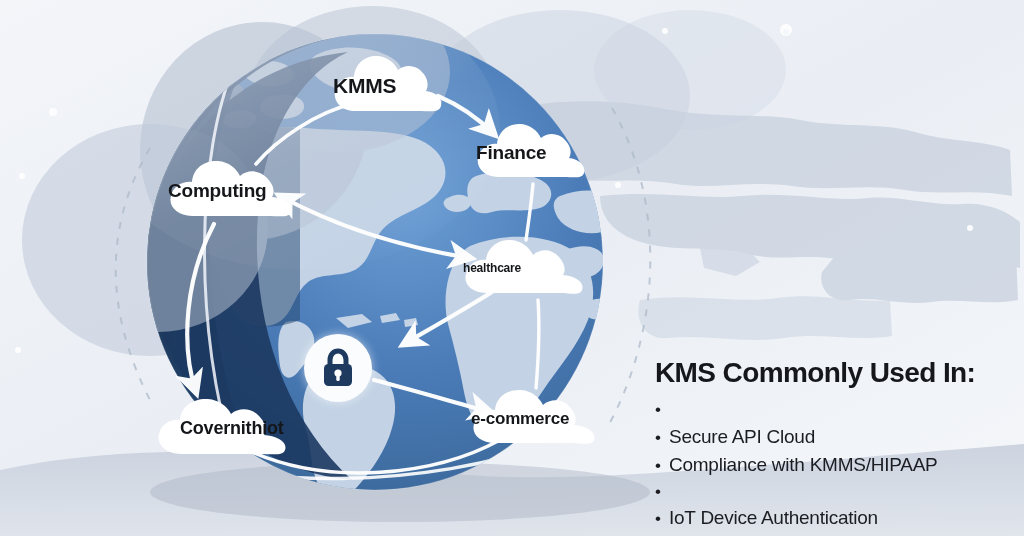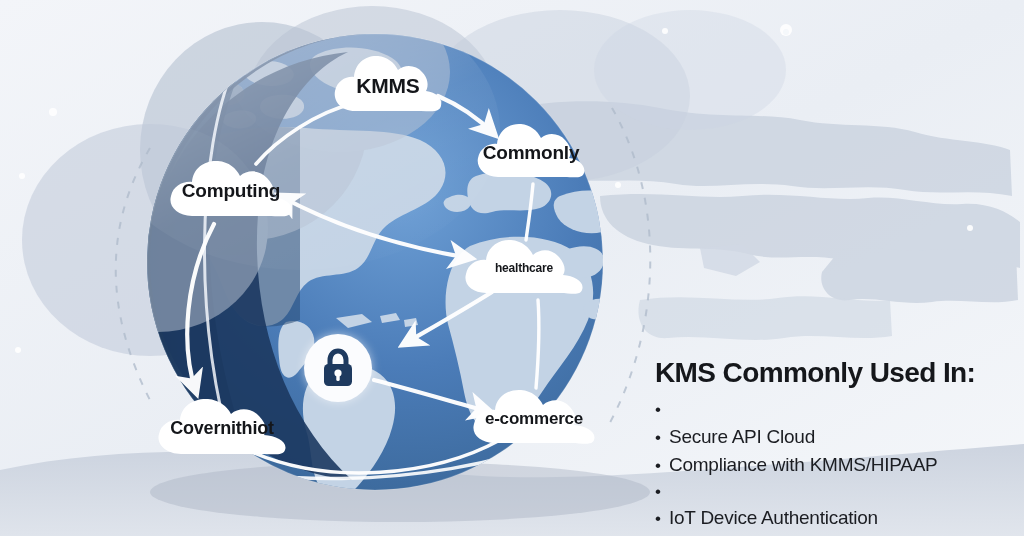--- a/index.html
+++ b/index.html
@@ -30,21 +30,21 @@
   #link-svg { z-index: 3; }
   #nodes-layer { position: absolute; left:0; top:0; width:1024px; height:536px; z-index: 4; }
   #panel { position: absolute; z-index: 5; }
 
   
   .cloud-node {
     position: absolute;
     transform: translate(-50%, -50%);
     display: flex;
     align-items: center;
-    justify-content: center;
+    justify-content: flex-start;
   }
   .cloud-node .cloud-bg {
     position: absolute;
     left: 0; top: 0;
     width: 100%; height: 100%;
   }
   .cloud-node .cloud-label {
     position: relative;
     z-index: 2;
     color: #14161a;
@@ -303,21 +303,21 @@
                  C72 11 83 12 89 19 C95 25 96 33 93 38 C103 39 110 46 108 53 C106 60 98 58 88 58 Z" fill="#ffffff"></path>
       </svg>
       <span class="cloud-label" style="font-size:21px;">KMMS</span>
     </div>
 
     <div class="cloud-node" style="left:531px; top:152px; width:110px; height:62px;">
       <svg class="cloud-bg" viewBox="0 0 110 62" preserveAspectRatio="none">
         <path d="M22 56 C8 56 0 46 2 37 C4 27 13 22 21 23 C22 10 33 2 45 3 C54 4 61 9 65 17
                  C72 11 83 12 89 19 C95 25 96 32 93 37 C103 38 110 45 108 52 C106 58 98 56 88 56 Z" fill="#ffffff"></path>
       </svg>
-      <span class="cloud-label" style="font-size:19px;">Commonly</span>
+      <span class="cloud-label" style="font-size:19px;">Finance</span>
     </div>
 
     <div class="cloud-node" style="left:231px; top:190px; width:126px; height:64px;">
       <svg class="cloud-bg" viewBox="0 0 126 64" preserveAspectRatio="none">
         <path d="M24 58 C9 58 0 48 3 38 C5 28 15 23 24 24 C25 10 37 2 50 3 C61 4 68 10 72 18
                  C80 11 92 12 99 20 C106 27 107 34 104 39 C116 40 126 46 123 54 C121 60 112 58 100 58 Z" fill="#ffffff"></path>
       </svg>
       <span class="cloud-label" style="font-size:19px;">Computing</span>
     </div>
 
@@ -327,21 +327,21 @@
                  C78 11 89 12 96 20 C102 27 103 33 100 38 C112 39 122 45 119 53 C117 59 108 56 97 56 Z" fill="#ffffff"></path>
       </svg>
       <span class="cloud-label" style="font-size:12px;">healthcare</span>
     </div>
 
     <div class="cloud-node" style="left:222px; top:428px; width:132px; height:64px;">
       <svg class="cloud-bg" viewBox="0 0 132 64" preserveAspectRatio="none">
         <path d="M25 58 C10 58 0 48 3 38 C5 28 15 23 24 24 C25 10 38 2 52 3 C63 4 71 10 75 18
                  C83 11 96 12 103 20 C110 27 111 34 108 39 C121 40 132 46 129 54 C127 60 117 58 105 58 Z" fill="#ffffff"></path>
       </svg>
-      <span class="cloud-label" style="font-size:18px;">Covernithiot</span>
+      <span class="cloud-label" style="font-size:18px;margin-left:24px;">Covernithiot</span>
     </div>
 
     <div class="cloud-node" style="left:534px; top:418px; width:126px; height:62px;">
       <svg class="cloud-bg" viewBox="0 0 126 62" preserveAspectRatio="none">
         <path d="M24 56 C9 56 0 47 3 37 C5 27 15 22 24 23 C25 10 37 2 50 3 C61 4 68 10 72 18
                  C80 11 92 12 99 20 C105 27 106 33 103 38 C115 39 126 45 123 53 C121 59 111 56 100 56 Z" fill="#ffffff"></path>
       </svg>
       <span class="cloud-label" style="font-size:17px;">e-commerce</span>
     </div>
 

